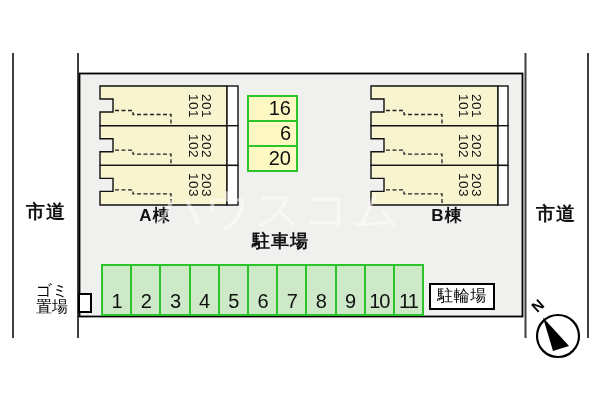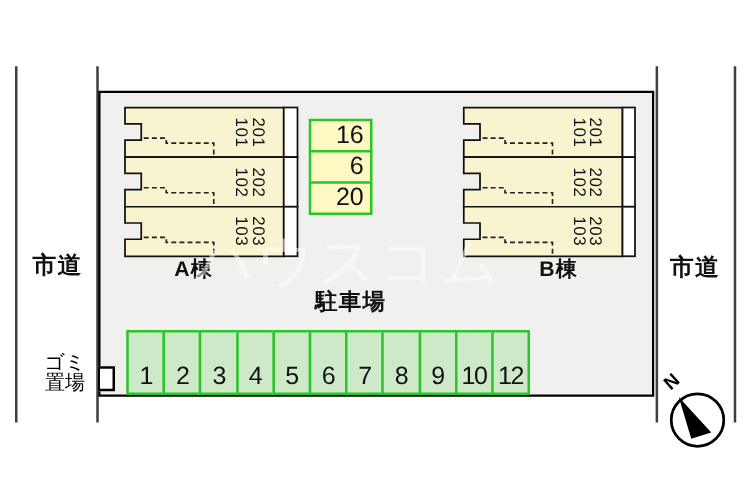--- a/index.html
+++ b/index.html
@@ -127,23 +127,26 @@
     <div class="cell">1</div>
     <div class="cell">2</div>
     <div class="cell">3</div>
     <div class="cell">4</div>
     <div class="cell">5</div>
     <div class="cell">6</div>
     <div class="cell">7</div>
     <div class="cell">8</div>
     <div class="cell">9</div>
     <div class="cell">10</div>
-    <div class="cell">12</div>
+    <div class="cell">11</div>
   </div>
 
+  <div class="bike-box">
+    <span>駐輪場</span>
+  </div>
 
   <div class="garbage-label"><span>ゴミ</span><br><span>置場</span></div>
   <div class="garbage-box"></div>
 
   <div class="north-label">N</div>
 
   <div class="watermark">ハウスコム</div>
 
 </div>
 

